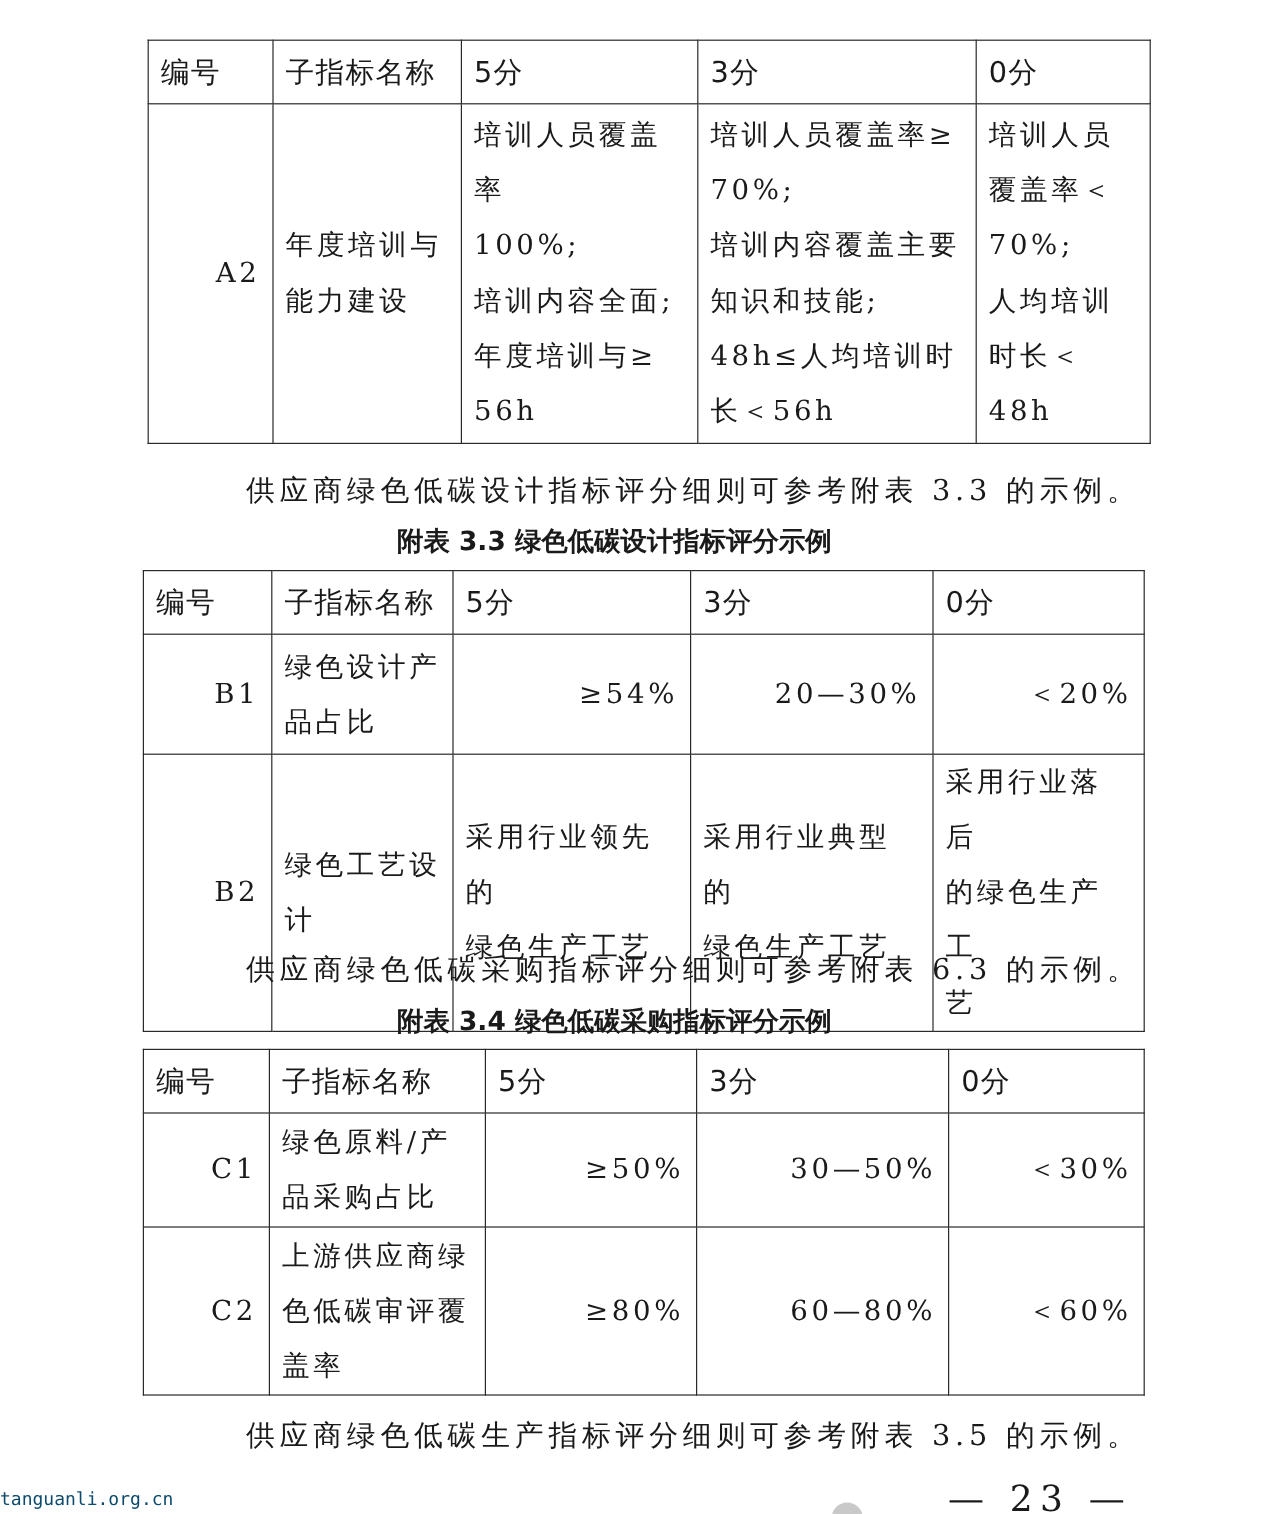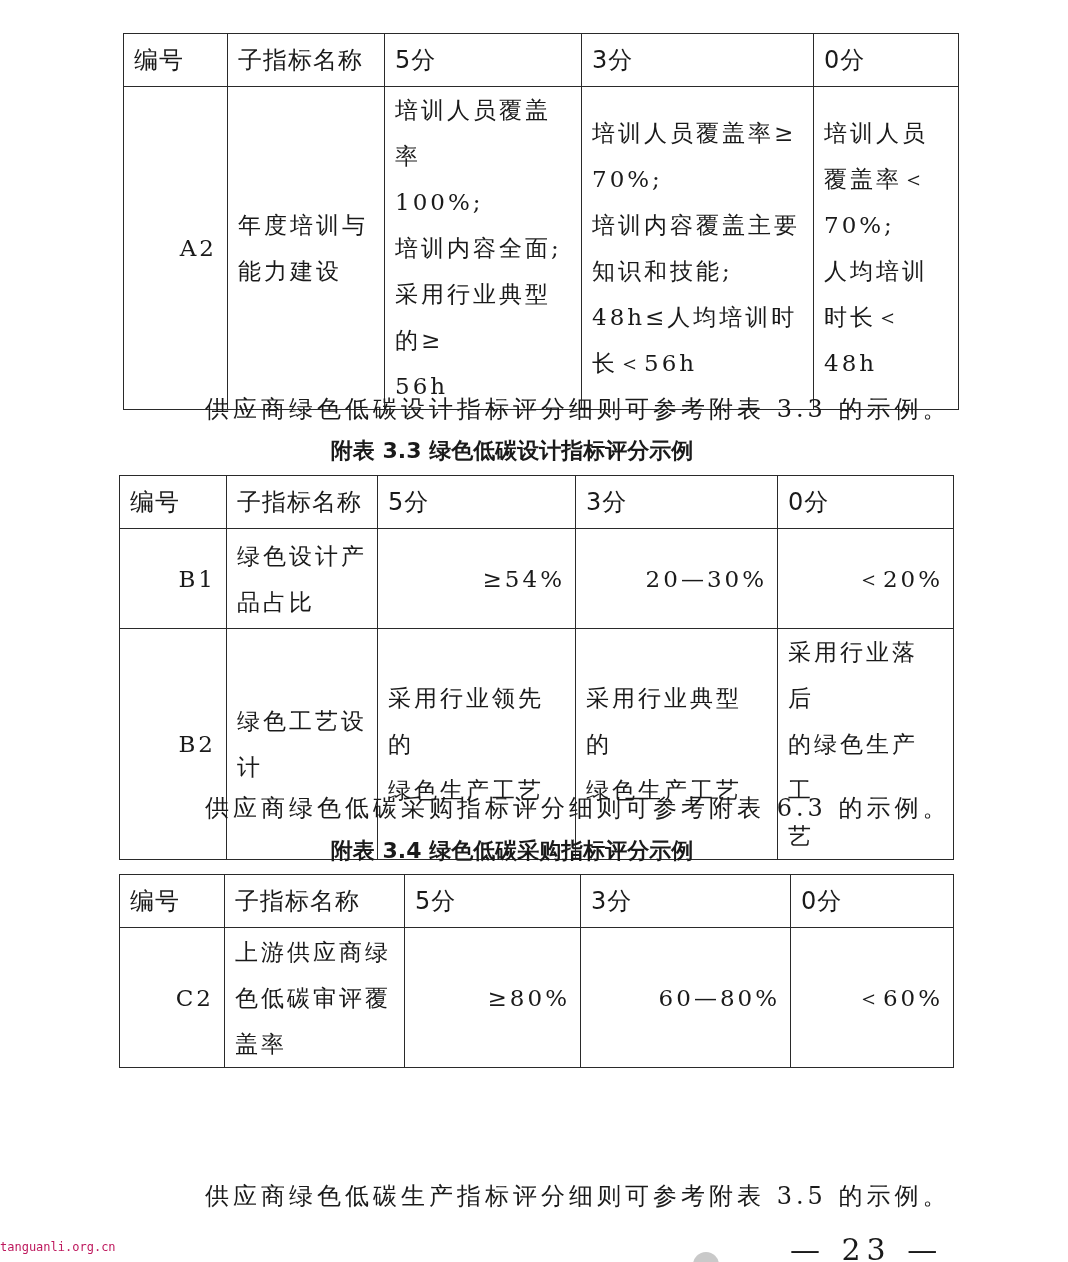--- a/index.html
+++ b/index.html
@@ -31,22 +31,22 @@
   .para {
     position: absolute; left: 205px; font-size: 24px; letter-spacing: 4px;
     white-space: nowrap;
   }
   .caption {
     position: absolute; left: 0; width: 1024px; text-align: center;
     font-family: "DejaVu Sans", "Liberation Sans", sans-serif;
     font-weight: bold; font-size: 22px; white-space: nowrap;
   }
   .watermark {
-    position: absolute; left: 0; top: 1240px; font-size: 12px;
-    color: #be185d; font-family: "DejaVu Sans Mono", monospace;
+    position: absolute; left: 0; top: 1240px; font-size: 15px;
+    color: #0c4a6e; font-family: "DejaVu Sans Mono", monospace;
   }
   .pagenum {
     position: absolute; left: 790px; top: 1232px; font-size: 30px; letter-spacing: 6px;
   }
   .wm-logo {
     position: absolute; left: 693px; top: 1252px; width: 26px; height: 26px;
     border-radius: 50%; background: #c9c9c9;
   }
 </style>
 </head>
@@ -71,21 +71,21 @@
   <tr style="height:283px;">
     <td class="c">A2</td>
     <td class="l">
       <div>年度培训与</div>
       <div>能力建设</div>
     </td>
     <td class="l">
       <div>培训人员覆盖率</div>
       <div>100%;</div>
       <div>培训内容全面;</div>
-      <div>采用行业典型的≥</div>
+      <div>年度培训与≥</div>
       <div>56h</div>
     </td>
     <td class="l">
       <div>培训人员覆盖率≥</div>
       <div>70%;</div>
       <div>培训内容覆盖主要</div>
       <div>知识和技能;</div>
       <div>48h≤人均培训时</div>
       <div>长＜56h</div>
     </td>
@@ -164,20 +164,30 @@
       <col style="width:163px">
     </colgroup>
   <tbody>
       <tr>
     <th>编号</th>
     <th>子指标名称</th>
     <th>5分</th>
     <th>3分</th>
     <th>0分</th>
   </tr>
+  <tr style="height:95px;">
+    <td class="c">C1</td>
+    <td class="l">
+      <div>绿色原料/产</div>
+      <div>品采购占比</div>
+    </td>
+    <td class="c">≥50%</td>
+    <td class="c">30—50%</td>
+    <td class="c">＜30%</td>
+  </tr>
   <tr style="height:140px;">
     <td class="c">C2</td>
     <td class="l">
       <div>上游供应商绿</div>
       <div>色低碳审评覆</div>
       <div>盖率</div>
     </td>
     <td class="c">≥80%</td>
     <td class="c">60—80%</td>
     <td class="c">＜60%</td>

